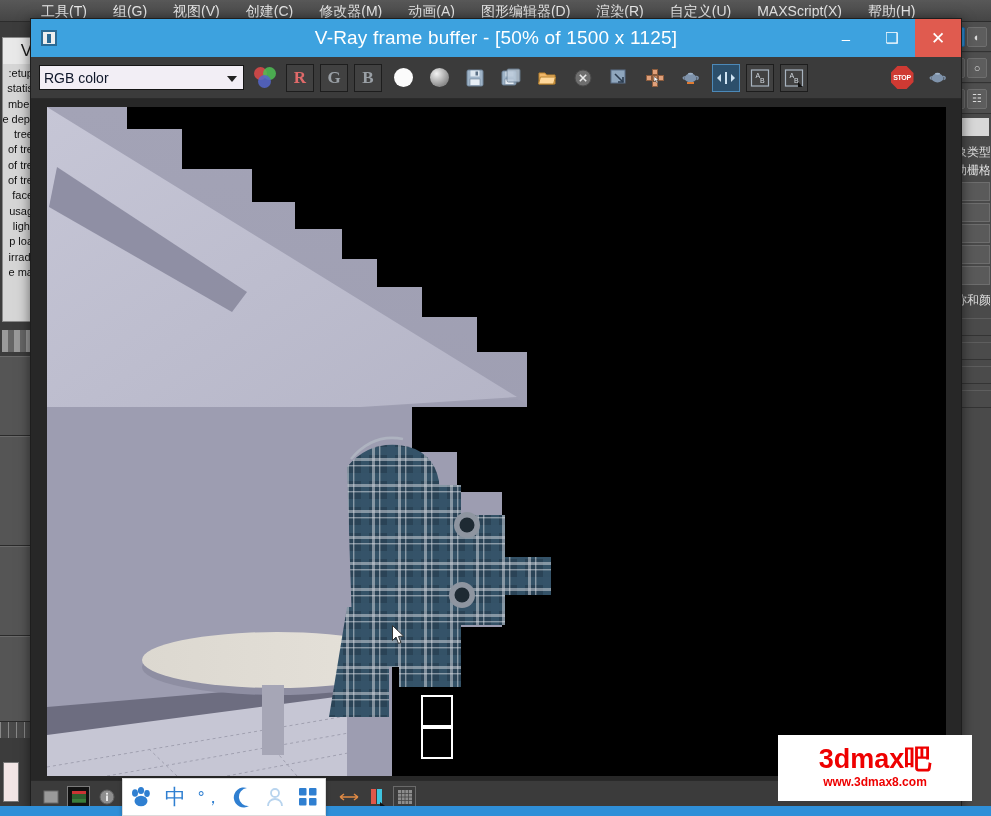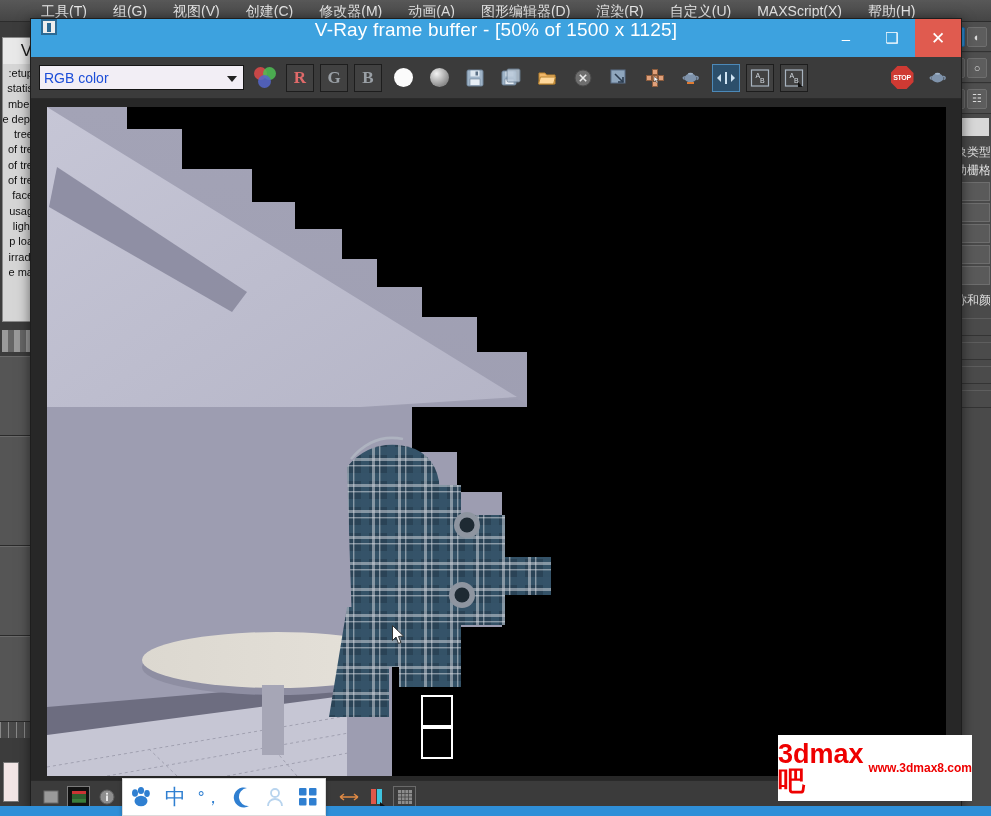--- a/index.html
+++ b/index.html
@@ -106,21 +106,21 @@
   
   .vfb {
     position: absolute; left: 30px; top: 18px; width: 932px; height: 792px;
     background: #2d2d2d;
     border: 1px solid #1e1e1e;
     box-shadow: 0 2px 12px rgba(0,0,0,.55);
     display: flex; flex-direction: column;
   }
   .vfb-titlebar {
     height: 38px; background: #3da2df;
-    display: flex; position: relative; flex: none;
+    display: flex; align-items: center; position: relative; flex: none;
   }
   .vfb-sysicon {
     width: 16px; height: 16px; margin-left: 10px;
     background: #eee; border: 2px solid #2b6a94;
     display: flex; align-items: center; justify-content: center;
   }
   .vfb-sysicon i { display: block; width: 4px; height: 9px; background: #2b6a94; }
   .vfb-title {
     position: absolute; left: 0; right: 0; text-align: center;
     color: #ffffff; font-size: 19px; letter-spacing: .2px;
@@ -136,21 +136,21 @@
   .vfb-toolbar {
     height: 42px; background: #3b3b3b; flex: none;
     border-bottom: 1px solid #2a2a2a;
     display: flex; align-items: center; padding: 0 8px; gap: 6px;
     position: relative;
   }
   .combo {
     width: 205px; height: 25px; background: #f2eef5;
     border: 1px solid #151515;
     display: flex; align-items: center; padding: 0 4px;
-    color: #1d4ed8; font-size: 14px; position: relative;
+    color: #0f172a; font-size: 14px; position: relative;
   }
   .combo .caret {
     position: absolute; right: 6px; top: 50%; margin-top: -2px;
     width: 0; height: 0;
     border-left: 5px solid transparent; border-right: 5px solid transparent;
     border-top: 6px solid #222;
   }
   .tb-btn {
     width: 30px; height: 30px; display: flex; align-items: center; justify-content: center;
     color: #d6d6d6; position: relative;
@@ -212,21 +212,21 @@
     box-shadow: 0 1px 4px rgba(0,0,0,.3);
     display: flex; align-items: center; justify-content: space-around;
     z-index: 40;
   }
   .ime-item { display: flex; align-items: center; justify-content: center; color: #2f7fd1; }
 
   
   .watermark {
     position: absolute; left: 778px; top: 735px; width: 194px; height: 66px;
     background: #ffffff; z-index: 50;
-    display: flex; flex-direction: row; align-items: center; justify-content: center;
+    display: flex; flex-direction: column; align-items: center; justify-content: center;
   }
   .wm-top { color: #ee0000; font-size: 27px; font-weight: bold; line-height: 1; }
   .wm-bot { color: #ee0000; font-size: 12px; font-weight: bold; line-height: 1.5; }
 
   .taskbar-strip {
     position: absolute; left: 0; bottom: 0; width: 991px; height: 10px;
     background: #2f8fd8;
   }
 </style>
 </head>

